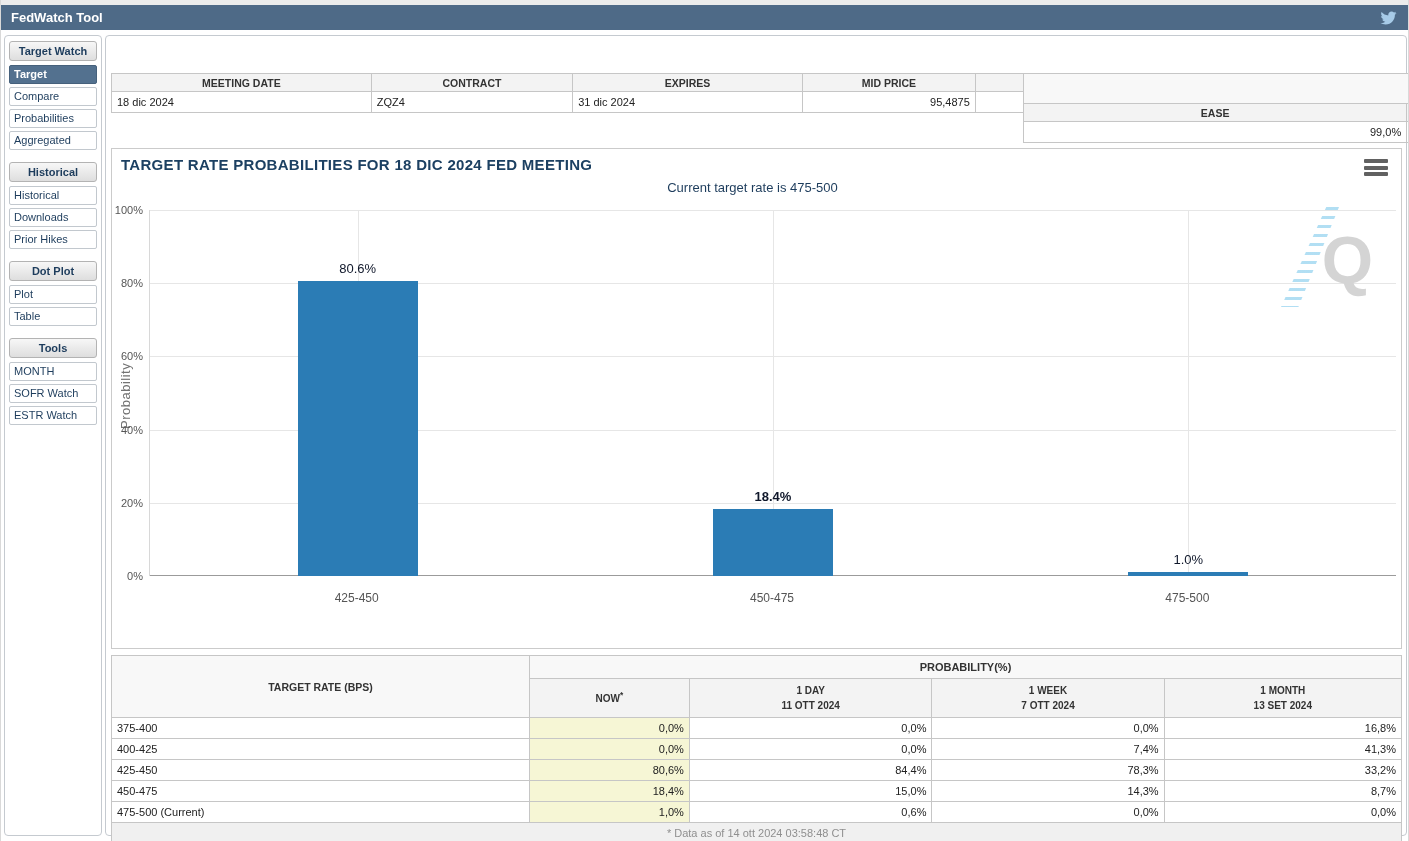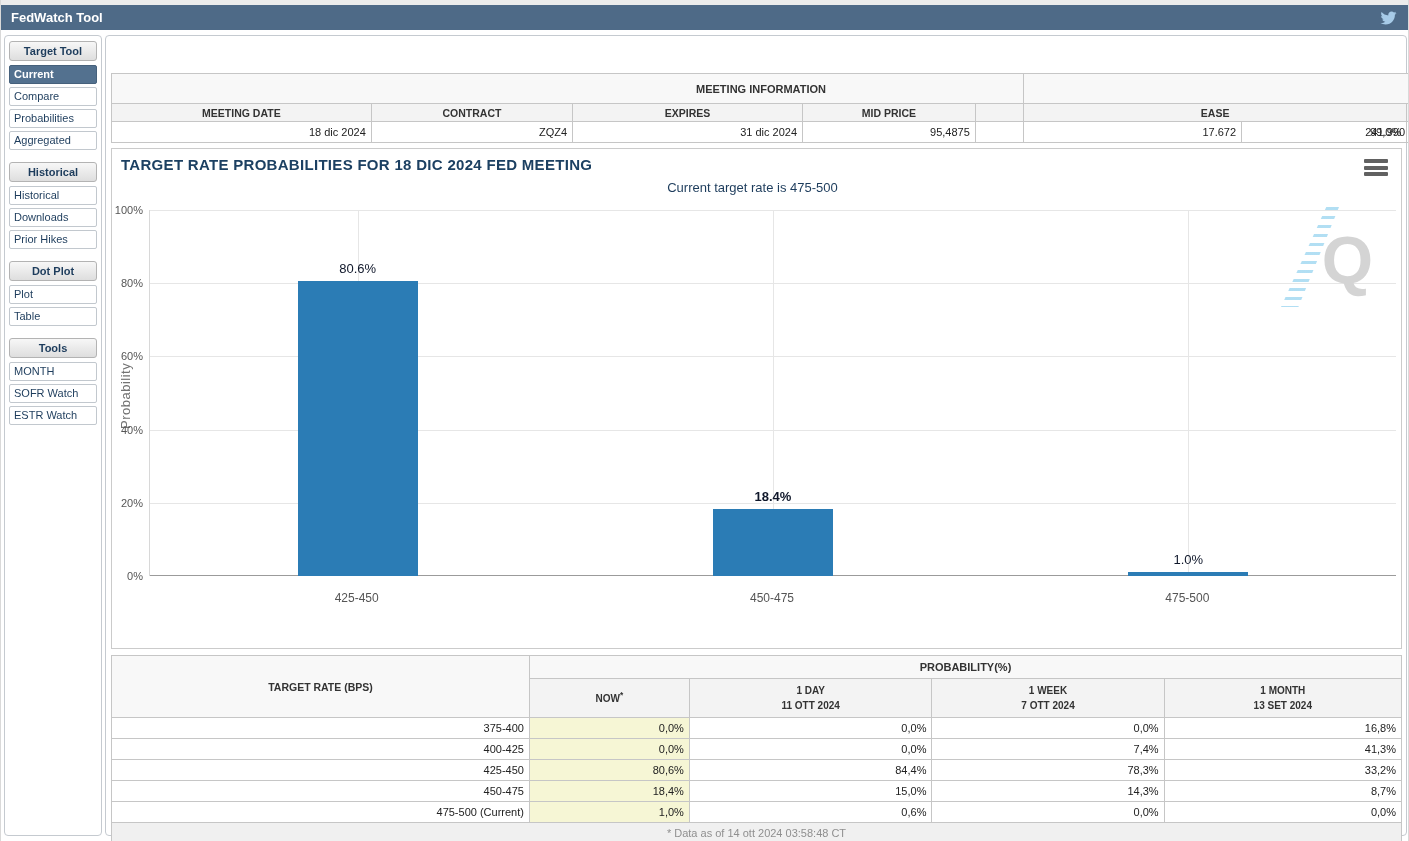--- a/index.html
+++ b/index.html
@@ -44,21 +44,21 @@
     border:1px solid #9ba6b0; border-radius:3px; background:linear-gradient(#ffffff,#ebebeb);
     color:#1d3c5c; font-size:11.5px; line-height:23px; padding:0 8px; cursor:pointer; white-space:nowrap;
   }
   .tab.selected { background:#47637f; color:#fff; border-color:#3c5167; font-weight:bold; }
 
   
   table.grid { border-collapse:collapse; width:100%; font-size:11px; color:#222; table-layout:fixed; }
   table.grid td { border:1px solid #c6c6c6; padding:0 5px; height:20px; overflow:hidden; white-space:nowrap; }
   .t-title  { background:#f8f8f8; font-weight:bold; text-align:center; height:29px !important; color:#333; }
   .t-head   { background:#f3f3f3; font-weight:bold; text-align:center; font-size:10.5px; height:17px !important; color:#333; }
-  .c { text-align:right; } .r { text-align:right; }
+  .c { text-align:left; } .r { text-align:right; }
   .meeting-table { position:absolute; left:5px;   top:37px; width:903px; }
   .prob-table    { position:absolute; left:917px; top:37px; width:379px; }
 
   
   .chart-panel { position:absolute; left:5px; top:112px; width:1291px; height:501px; border:1px solid #cbcbcb; background:#fff; box-sizing:border-box; }
   .chart-title { position:absolute; left:9px; top:7px; font-size:15px; font-weight:600; color:#1c4062; letter-spacing:.3px; }
   .chart-subtitle { position:absolute; top:31px; left:0; right:8px; text-align:center; font-size:13px; color:#1d3c5c; }
   .menu-btn { position:absolute; right:13px; top:10px; width:24px; height:17px; cursor:pointer; display:flex; flex-direction:column; justify-content:space-between; }
   .menu-btn span { display:block; height:4px; background:#616161; border-radius:1px; }
   .plot { position:absolute; left:37px; top:61px; width:1246px; height:366px; border-left:1px solid #d8d8d8; }
@@ -96,22 +96,22 @@
   <div class="top-strip"></div>
 
   <div class="titlebar">
     <span class="tb-title">FedWatch Tool</span>
     <svg class="tw-icon" viewBox="0 0 24 24">
       <path fill="#a7cbe8" d="M23.954 4.569c-.885.392-1.83.656-2.825.775 1.014-.611 1.794-1.574 2.163-2.723-.951.555-2.005.959-3.127 1.184-.896-.959-2.173-1.559-3.591-1.559-2.717 0-4.92 2.203-4.92 4.917 0 .39.045.765.127 1.124C7.691 8.094 4.066 6.13 1.64 3.161c-.427.722-.666 1.561-.666 2.475 0 1.71.87 3.213 2.188 4.096-.807-.026-1.566-.248-2.228-.616v.061c0 2.385 1.693 4.374 3.946 4.827-.413.111-.849.171-1.296.171-.314 0-.615-.03-.916-.086.631 1.953 2.445 3.377 4.604 3.417-1.68 1.319-3.809 2.105-6.102 2.105-.39 0-.779-.023-1.17-.067 2.189 1.394 4.768 2.209 7.557 2.209 9.054 0 13.999-7.496 13.999-13.986 0-.209 0-.42-.015-.63.961-.689 1.8-1.56 2.46-2.548l-.047-.02z"></path>
     </svg>
   </div>
 
   <div class="sidebar">
-    <div class="side-header">Target Tool</div>
-    <div class="side-item selected">Current</div>
+    <div class="side-header">Target Watch</div>
+    <div class="side-item selected">Target</div>
     <div class="side-item">Compare</div>
     <div class="side-item">Probabilities</div>
     <div class="side-item">Aggregated</div>
 
     <div class="side-header gap">Historical</div>
     <div class="side-item">Historical</div>
     <div class="side-item">Downloads</div>
     <div class="side-item">Prior Hikes</div>
 
     <div class="side-header gap">Dot Plot</div>
@@ -130,23 +130,20 @@
     <table class="grid meeting-table">
       <colgroup>
           <col style="width:20%">
           <col style="width:15.5%">
           <col style="width:17.7%">
           <col style="width:13.3%">
           <col style="width:20.5%">
           <col style="width:13%">
         </colgroup>
       <tbody>
-          <tr>
-            <td colspan="6" class="t-title">MEETING INFORMATION</td>
-          </tr>
       <tr>
         <td class="t-head">MEETING DATE</td>
         <td class="t-head">CONTRACT</td>
         <td class="t-head">EXPIRES</td>
         <td class="t-head">MID PRICE</td>
         <td class="t-head">PRIOR VOLUME</td>
         <td class="t-head">PRIOR OI</td>
       </tr>
       <tr>
         <td class="c">18 dic 2024</td>

